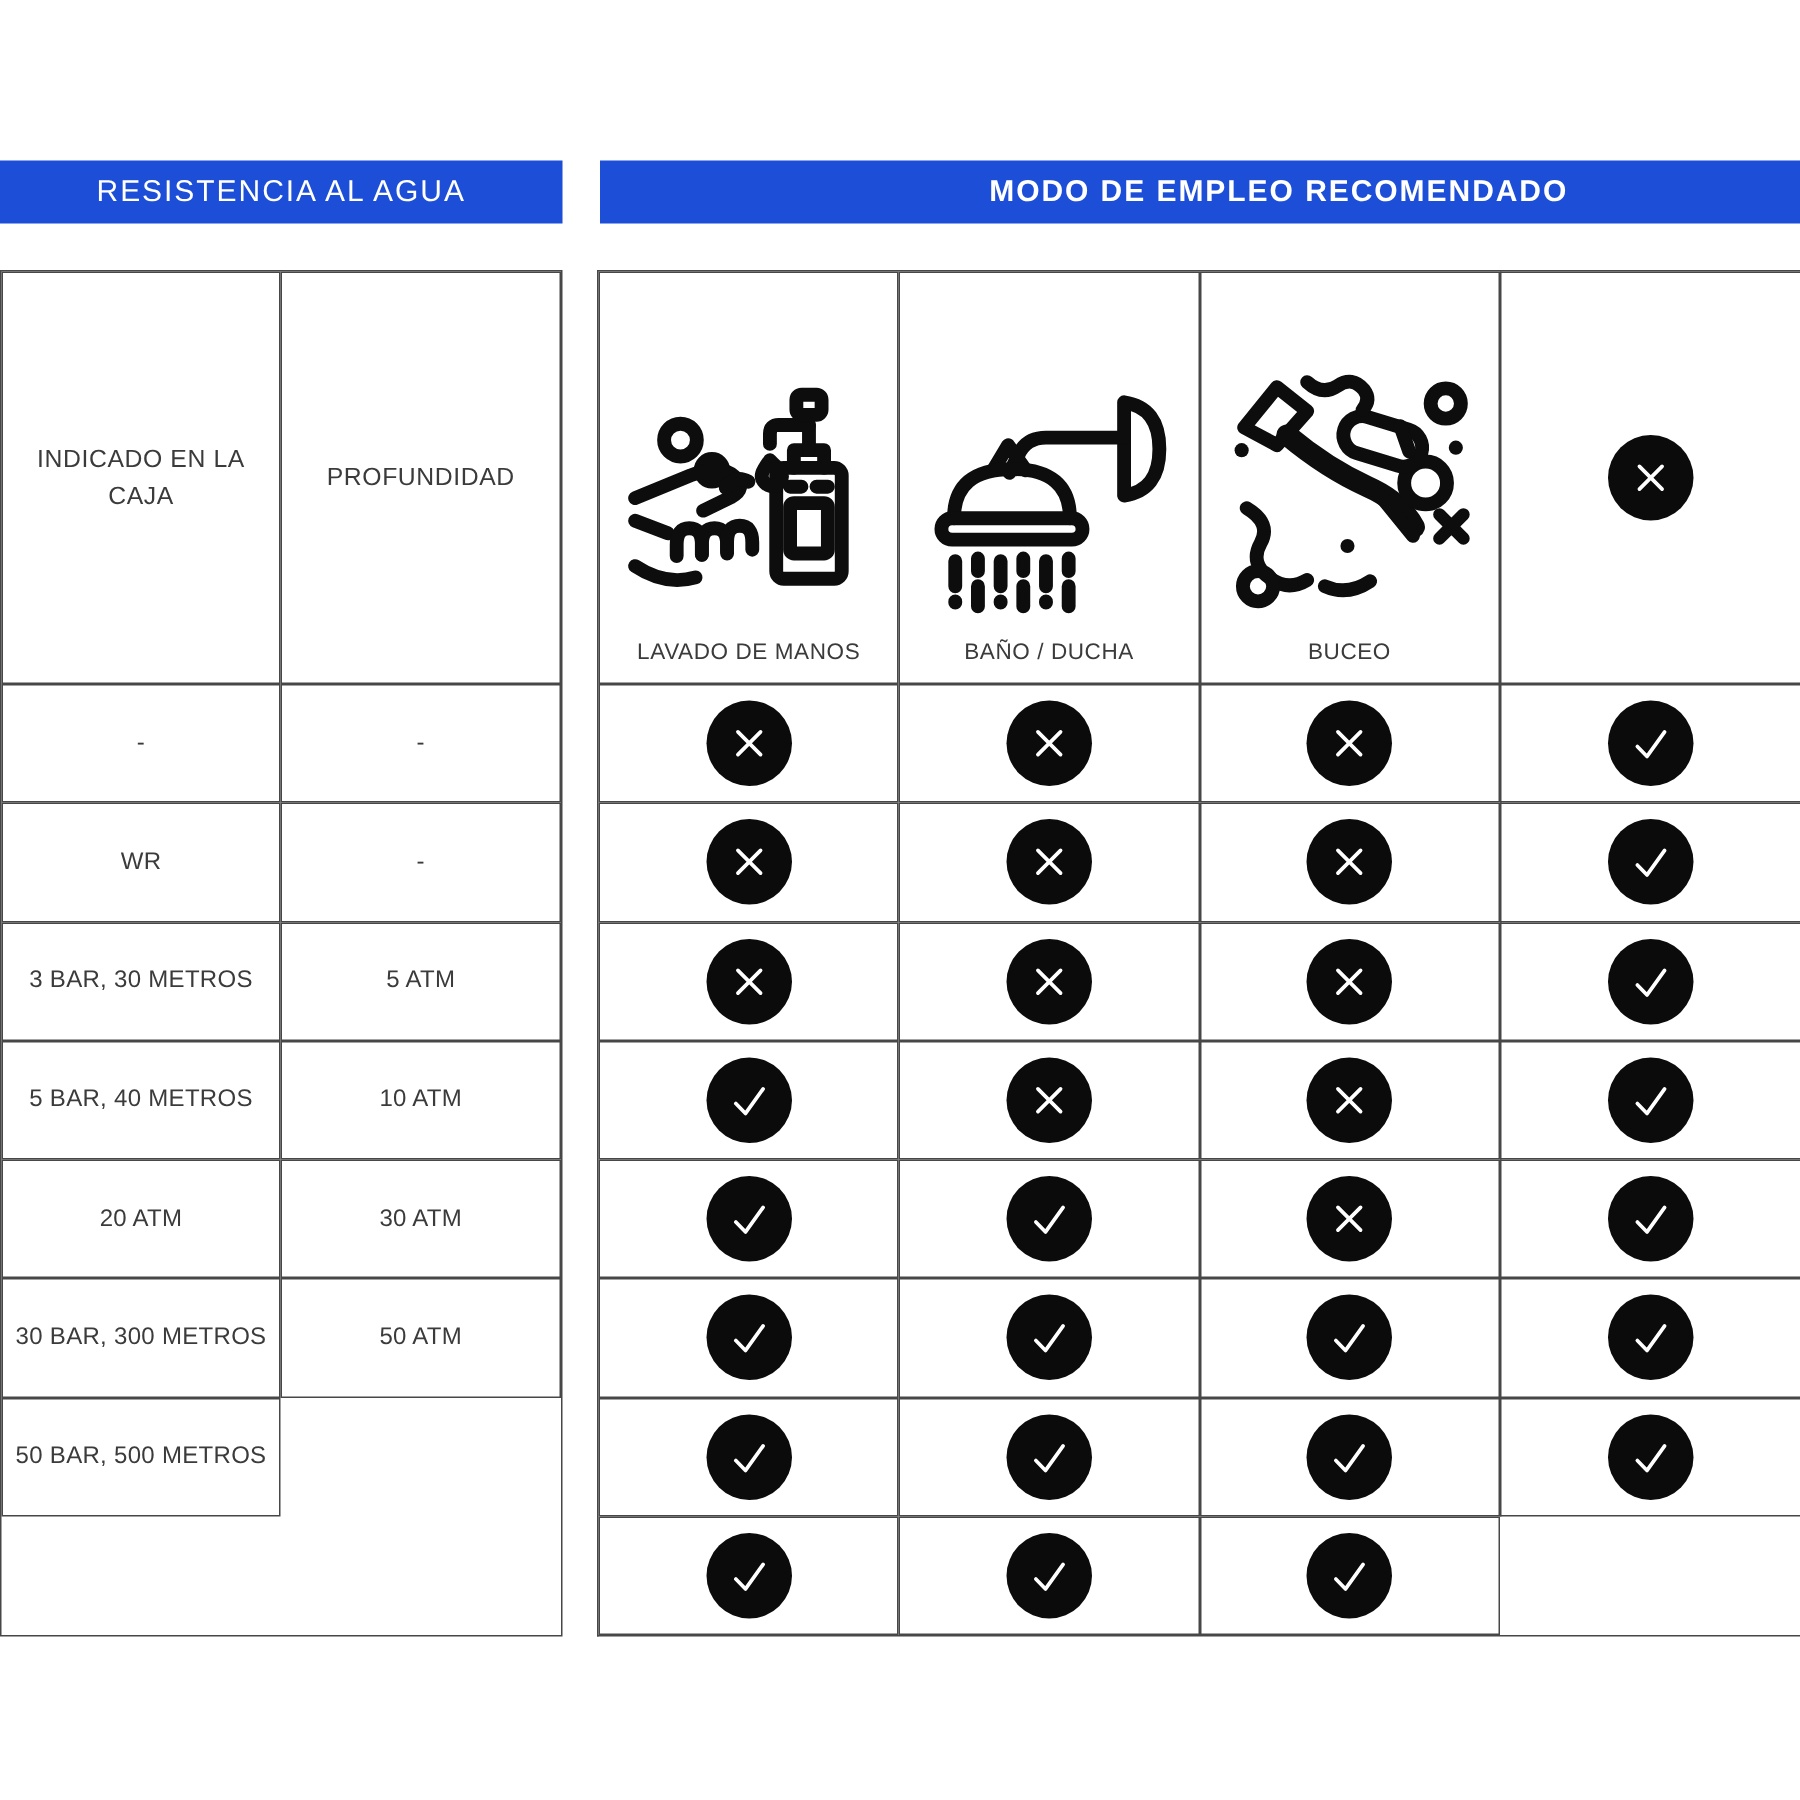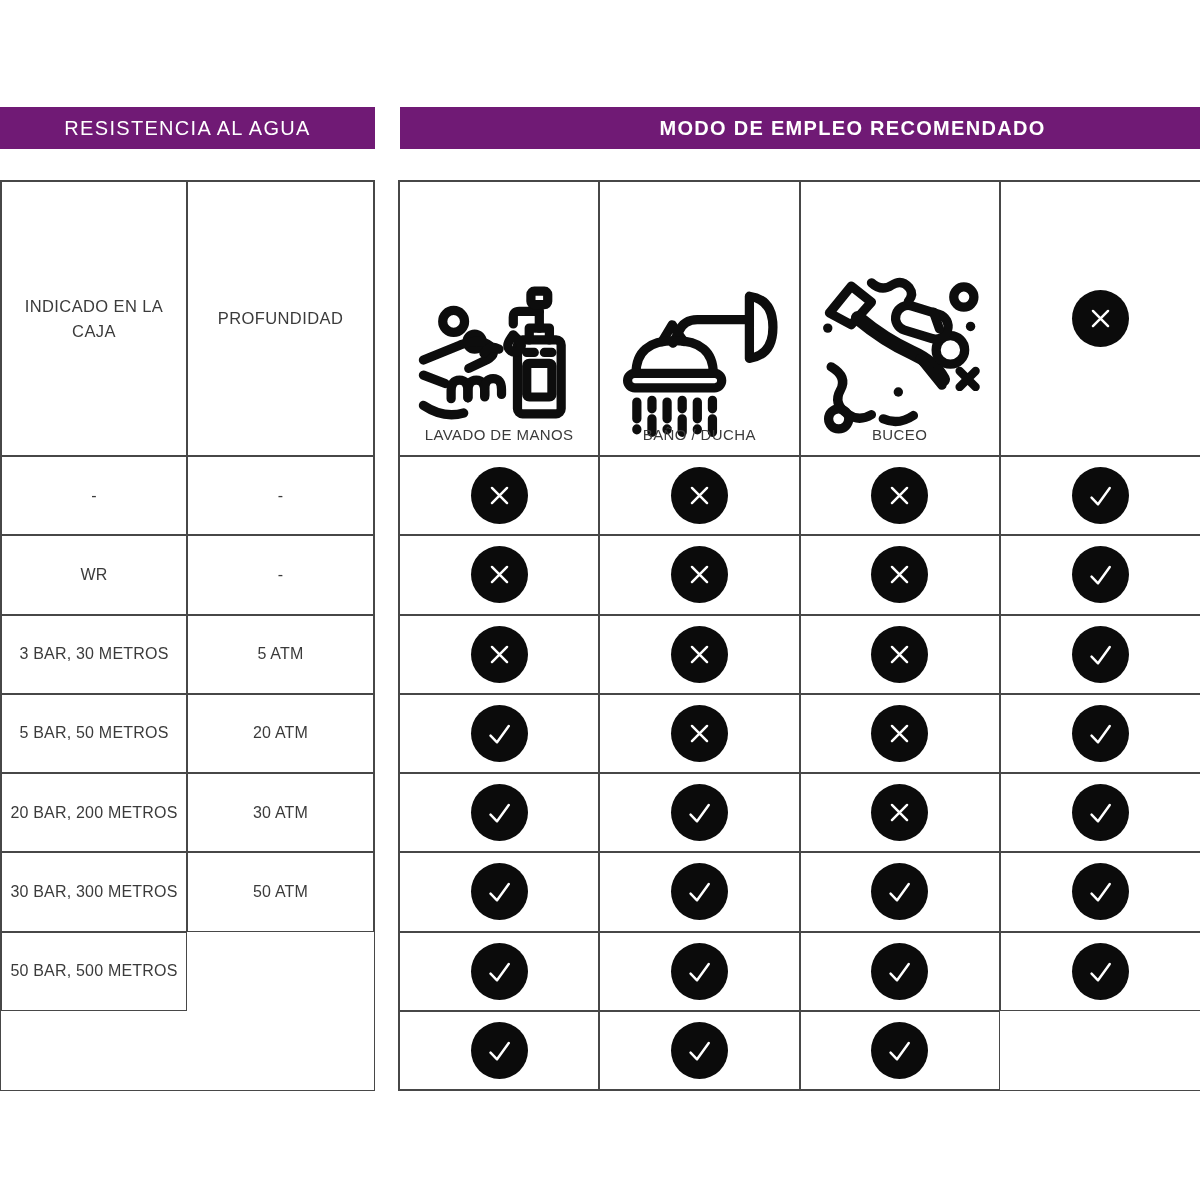--- a/index.html
+++ b/index.html
@@ -1,35 +1,35 @@
 <!DOCTYPE html>
 <html><head>
 <meta charset="utf-8">
 <style>
   html,body{margin:0;padding:0;background:#ffffff;}
   body{width:1200px;height:1200px;position:relative;font-family:"Liberation Sans",sans-serif;color:#3b3b3b;}
   .stage{position:absolute;inset:0;background:#fff;overflow:hidden;}
 
-  .hdr{position:absolute;top:107px;height:42px;background:#701a75;color:#fff;
+  .hdr{position:absolute;top:107px;height:42px;background:#1d4ed8;color:#fff;
        display:flex;align-items:center;justify-content:center;
        font-size:20px;letter-spacing:1.3px;font-weight:400;}
   .hdr-left{left:0;width:375px;}
   .hdr-right{left:400px;width:905px;font-weight:bold;}
 
   .tbl{position:absolute;top:180px;height:911px;display:grid;border:1px solid #474747;background:#fff;box-sizing:border-box;}
   .tbl-left{left:0;width:375px;grid-template-columns:186px 1fr;grid-template-rows:275px repeat(8,1fr);}
   .tbl-right{left:398px;width:802px;grid-template-columns:repeat(4,1fr);grid-template-rows:275px repeat(8,1fr);border-right:0;}
   .tbl-right > :nth-child(4n){border-right:0;}
 
   .cell{border:1px solid #474747;display:flex;align-items:center;justify-content:center;
         text-align:center;box-sizing:border-box;min-width:0;min-height:0;}
   .head-cell{font-size:16.5px;line-height:1.5;letter-spacing:.4px;padding:0 20px;color:#3b3b3b;}
   .body-cell{font-size:16px;letter-spacing:.2px;color:#3b3b3b;padding:0 4px;}
 
-  .icon-cell{position:relative;flex-direction:column;justify-content:flex-end;}
+  .icon-cell{position:relative;flex-direction:column;justify-content:center;}
   .icon-wrap{margin-top:16px;display:block;line-height:0;}
   .icon-wrap svg{width:168px;height:200px;}
   .icon-label{position:absolute;bottom:12px;left:0;right:0;font-size:15px;letter-spacing:.4px;color:#3b3b3b;}
 
   .mark{width:57px;height:57px;border-radius:50%;background:#0b0b0b;
         display:flex;align-items:center;justify-content:center;}
   .mark svg{width:37px;height:37px;display:block;}
 
   .ink{fill:none;stroke:#0d0d0d;stroke-width:5.5;stroke-linecap:round;stroke-linejoin:round;}
   .ink-fill{fill:#0d0d0d;stroke:none;}
@@ -44,23 +44,23 @@
 
   <div class="tbl tbl-left">
     <div class="cell head-cell">INDICADO EN LA CAJA</div>
     <div class="cell head-cell">PROFUNDIDAD</div>
   <div class="cell body-cell">-</div>
       <div class="cell body-cell">-</div>
       <div class="cell body-cell">WR</div>
       <div class="cell body-cell">-</div>
       <div class="cell body-cell">3 BAR, 30 METROS</div>
       <div class="cell body-cell">5 ATM</div>
-      <div class="cell body-cell">5 BAR, 50 METROS</div>
+      <div class="cell body-cell">5 BAR, 40 METROS</div>
+      <div class="cell body-cell">10 ATM</div>
       <div class="cell body-cell">20 ATM</div>
-      <div class="cell body-cell">20 BAR, 200 METROS</div>
       <div class="cell body-cell">30 ATM</div>
       <div class="cell body-cell">30 BAR, 300 METROS</div>
       <div class="cell body-cell">50 ATM</div>
       <div class="cell body-cell">50 BAR, 500 METROS</div>
     </div>
 
   <div class="tbl tbl-right">
 
     <div class="cell icon-cell">
       <span class="icon-wrap">

